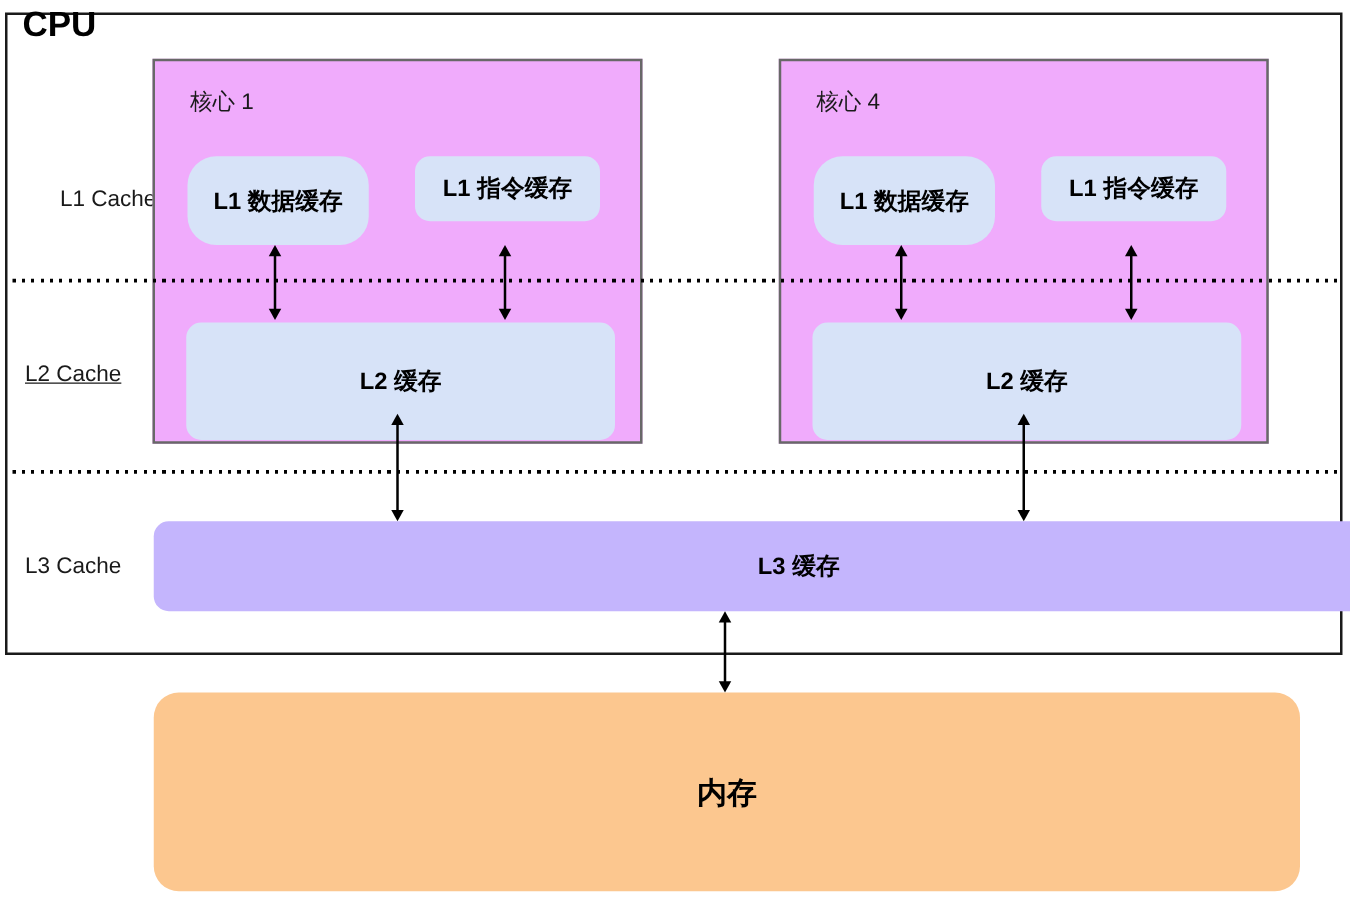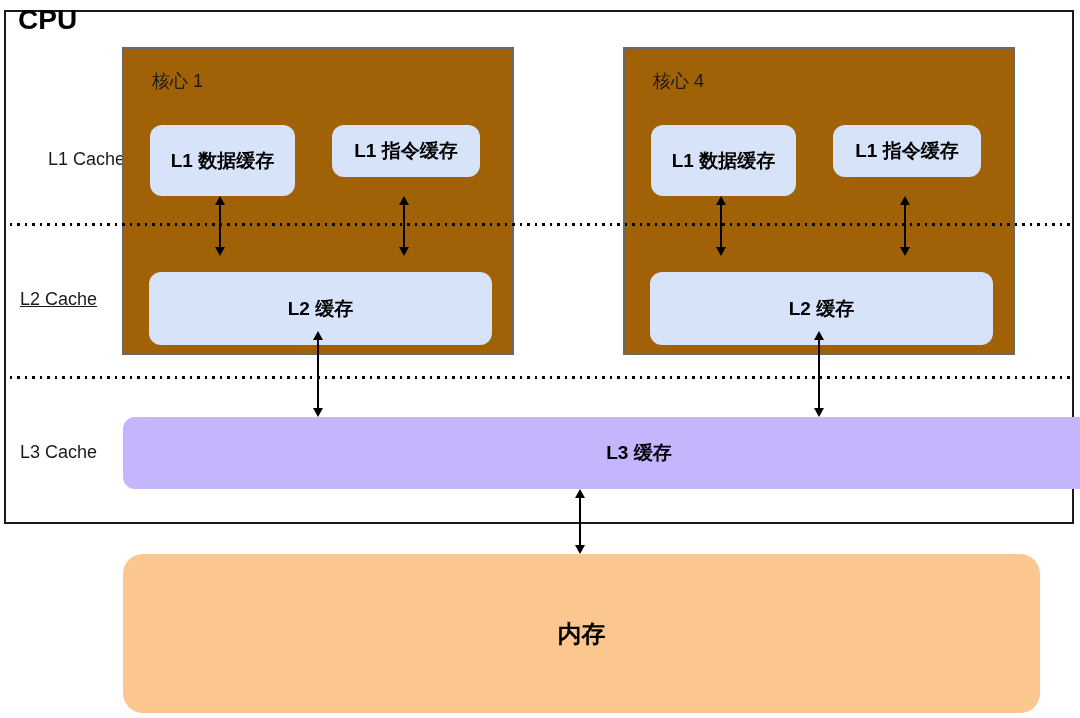--- a/index.html
+++ b/index.html
@@ -23,35 +23,35 @@
   .row-label.rl2 { top:289px;text-decoration:underline; }
   .row-label.rl3 { top:442px; }
   .dots {
     position:absolute; left:10px; width:1062px; height:3px; z-index:3;
     background:repeating-linear-gradient(to right, #000 0 2.5px, transparent 2.5px 7.5px);
   }
   .dots.d1 { top:223px; }
   .dots.d2 { top:376px; }
   .core {
     position:absolute; top:47px; width:392px; height:308px;
-    background:#a16207; border:2px solid #686868; z-index:1;
+    background:#f0abfc; border:2px solid #686868; z-index:1;
   }
   .core.c1 { left:122px; }
   .core.c2 { left:623px; }
   .core-title {
     position:absolute; left:28px; top:20px; font-size:18px; color:#1a1a1a;
   }
   .cache {
     position:absolute; background:#d7e3f8; border-radius:12px;
     display:flex; align-items:center; justify-content:center;
     font-size:19px; font-weight:bold; color:#000; white-space:nowrap; z-index:2;
   }
-  .l1d { left:26px;  top:76px;  width:145px; height:71px; }
+  .l1d { left:26px;  top:76px;  width:145px; height:71px;border-radius:23px; }
   .l1i { left:208px; top:76px;  width:148px; height:52px; }
-  .l2  { left:25px;  top:223px; width:343px; height:73px; }
+  .l2  { left:25px;  top:209px; width:343px; height:94px; }
   .l3 {
     position:absolute; left:123px; top:417px; width:1032px; height:72px;
     background:#c4b5fd; border-radius:12px; z-index:2;
     display:flex; align-items:center; justify-content:center;
     font-size:19px; font-weight:bold; color:#000;
   }
   .memory {
     position:absolute; left:123px; top:554px; width:917px; height:159px;
     background:#fcc78f; border-radius:20px;
     display:flex; align-items:center; justify-content:center;

